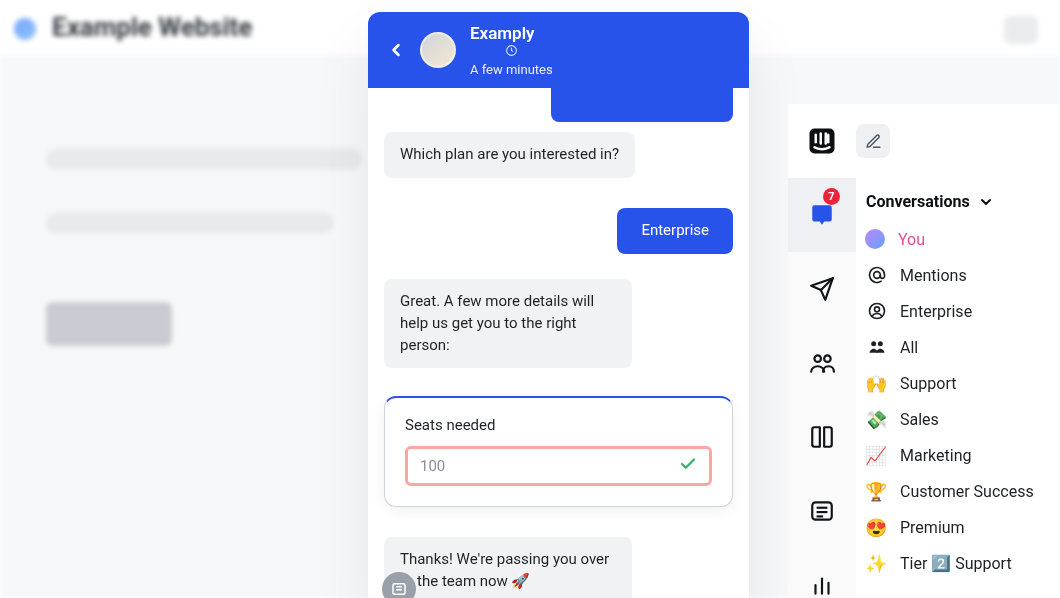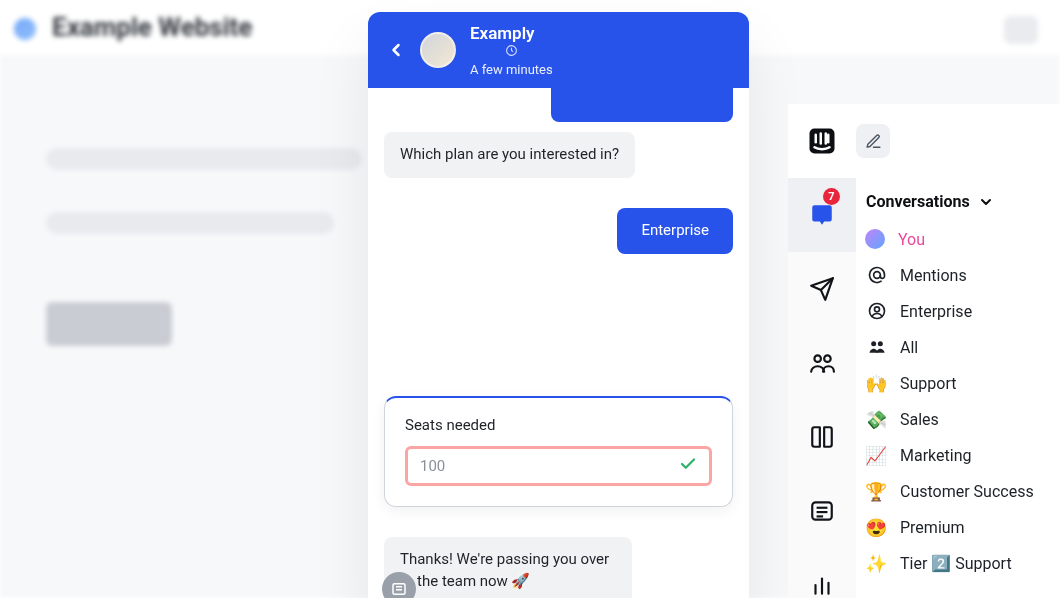--- a/index.html
+++ b/index.html
@@ -206,20 +206,21 @@
     </div>
   </div>
 
   <div class="chat-body">
     <div class="blue-top-sliver"></div>
 
     <div class="msg bot m1">Which plan are you interested in?</div>
 
     <div class="msg user m2">Enterprise</div>
 
+    <div class="msg bot m3">Great. A few more details will help us get you to the right person:</div>
 
     <div class="card">
       <div class="card-label">Seats needed</div>
       <div class="card-field">
         <span style="color:#8a8f98;">100</span>
         <span class="check">
           <svg viewBox="0 0 24 24" width="18" height="18" fill="none" stroke="currentColor" stroke-width="3" stroke-linecap="round" stroke-linejoin="round">
               <polyline points="20 6 9 17 4 12"></polyline>
             </svg>
         </span>

